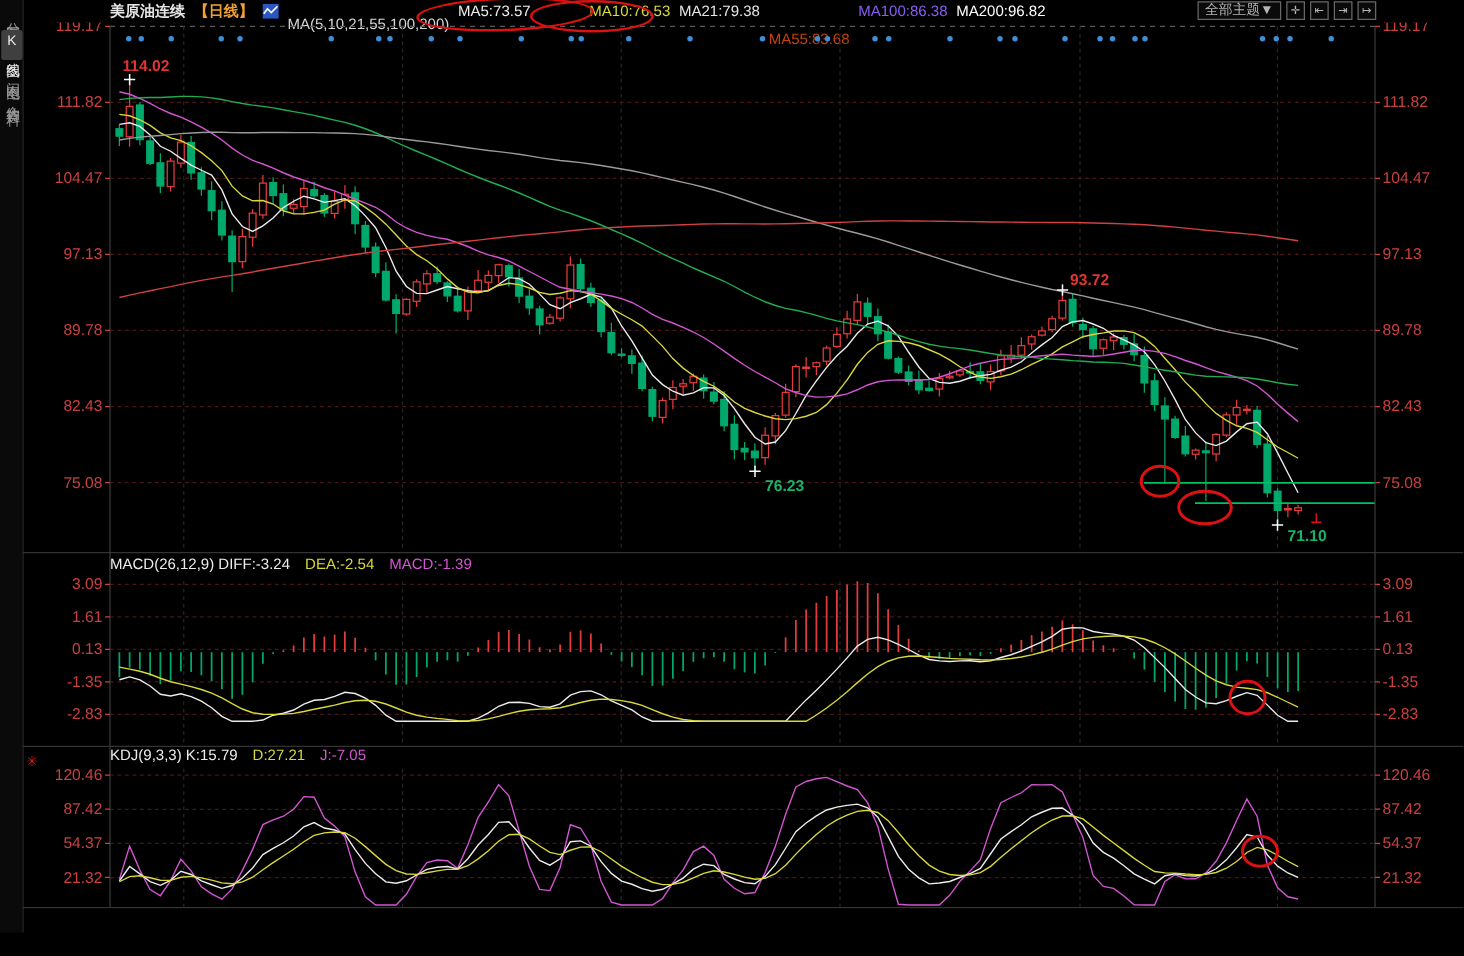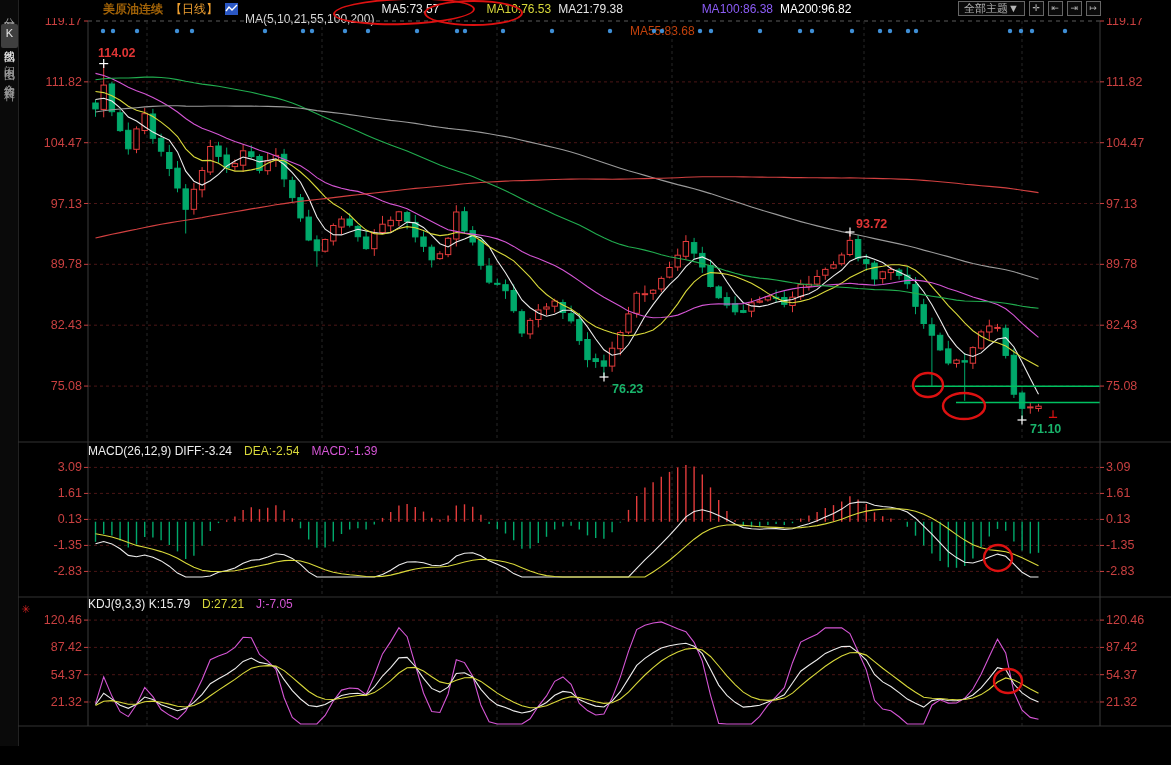--- a/index.html
+++ b/index.html
@@ -7,22 +7,22 @@
        font-family:"Liberation Sans","DejaVu Sans",sans-serif;}
   
   .sidebar{position:absolute;left:0;top:0;width:18px;height:746px;background:#0a0a0a;
            border-right:1px solid #222;display:flex;flex-direction:column;align-items:center;}
   .side-item{writing-mode:vertical-rl;text-orientation:upright;color:#9a9a9a;font-size:11px;
              letter-spacing:2px;margin-top:6px;padding:3px 1px;cursor:pointer;}
   .side-item.sel{background:#3f3f3f;color:#e8e8e8;border-radius:2px;}
   
   .header{position:absolute;left:88px;top:0;height:18px;display:flex;align-items:center;gap:7px;
           font-size:12px;white-space:nowrap;}
-  .title{color:#a16207;font-weight:bold;margin-left:15px;}
-  .period{color:#f0a030;font-weight:normal;}
+  .title{color:#e5e5e5;font-weight:bold;}
+  .period{color:#f0a030;font-weight:bold;}
   .formula{color:#d8d8d8;margin-top:19px;}
   .ma-val{font-size:12px;}
   .hdr-right{position:absolute;left:958px;top:1px;display:flex;gap:4px;}
   .theme-btn{border:1px solid #666;color:#b5b5b5;font-size:11px;height:13px;line-height:13px;
              padding:0 5px;background:#0a0a0a;cursor:pointer;}
   .tool-btn{border:1px solid #666;color:#b5b5b5;width:13px;height:13px;line-height:13px;font-size:9px;
             text-align:center;background:#0a0a0a;cursor:pointer;}
   .ellipse-anno{position:absolute;border:2px solid #dd1111;border-radius:50%;pointer-events:none;z-index:5;}
   .e1{left:333px;top:-2px;width:138px;height:23px;transform:rotate(-2deg);}
   .e2{left:424px;top:0px;width:95px;height:22px;}

